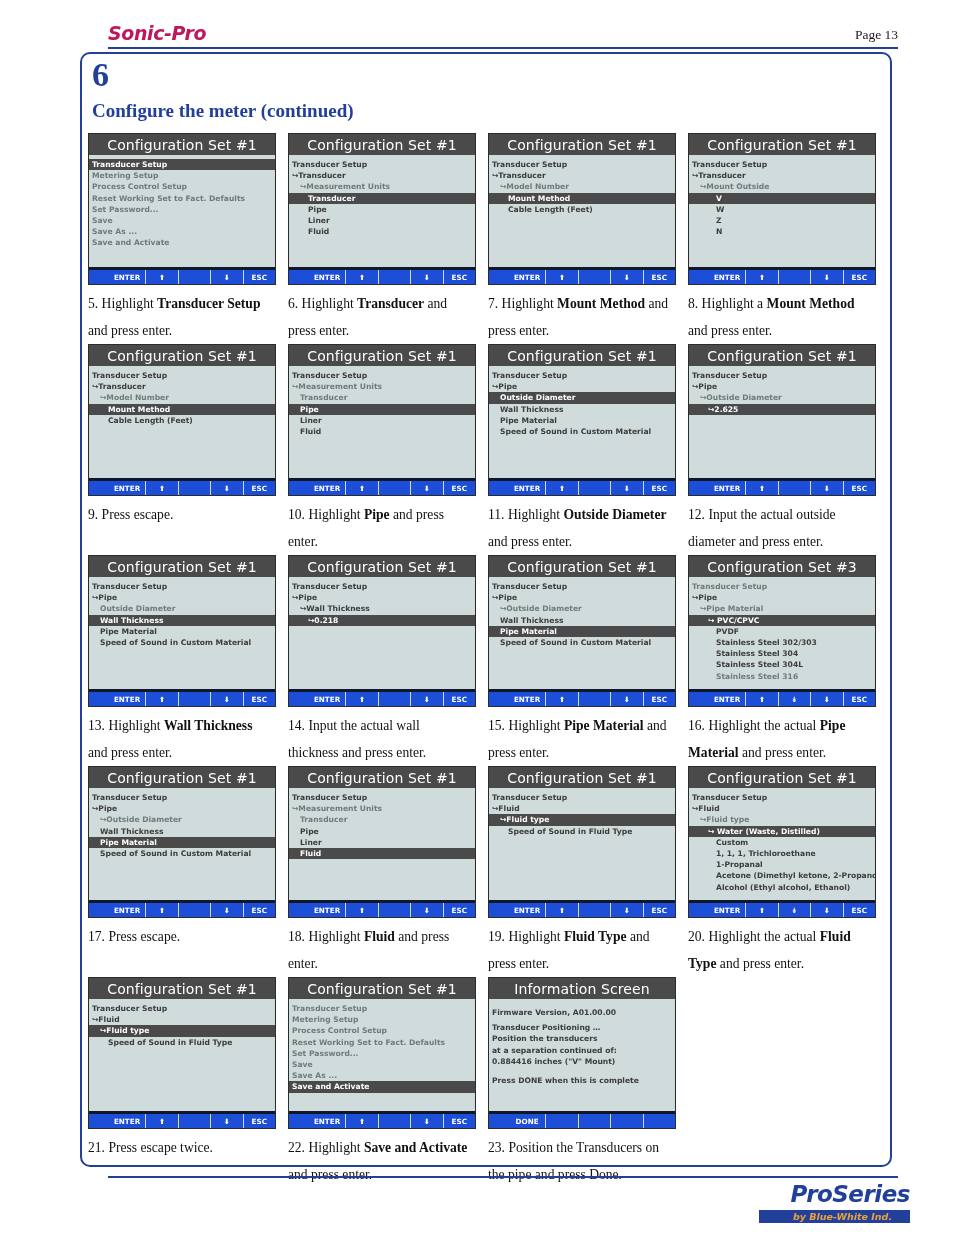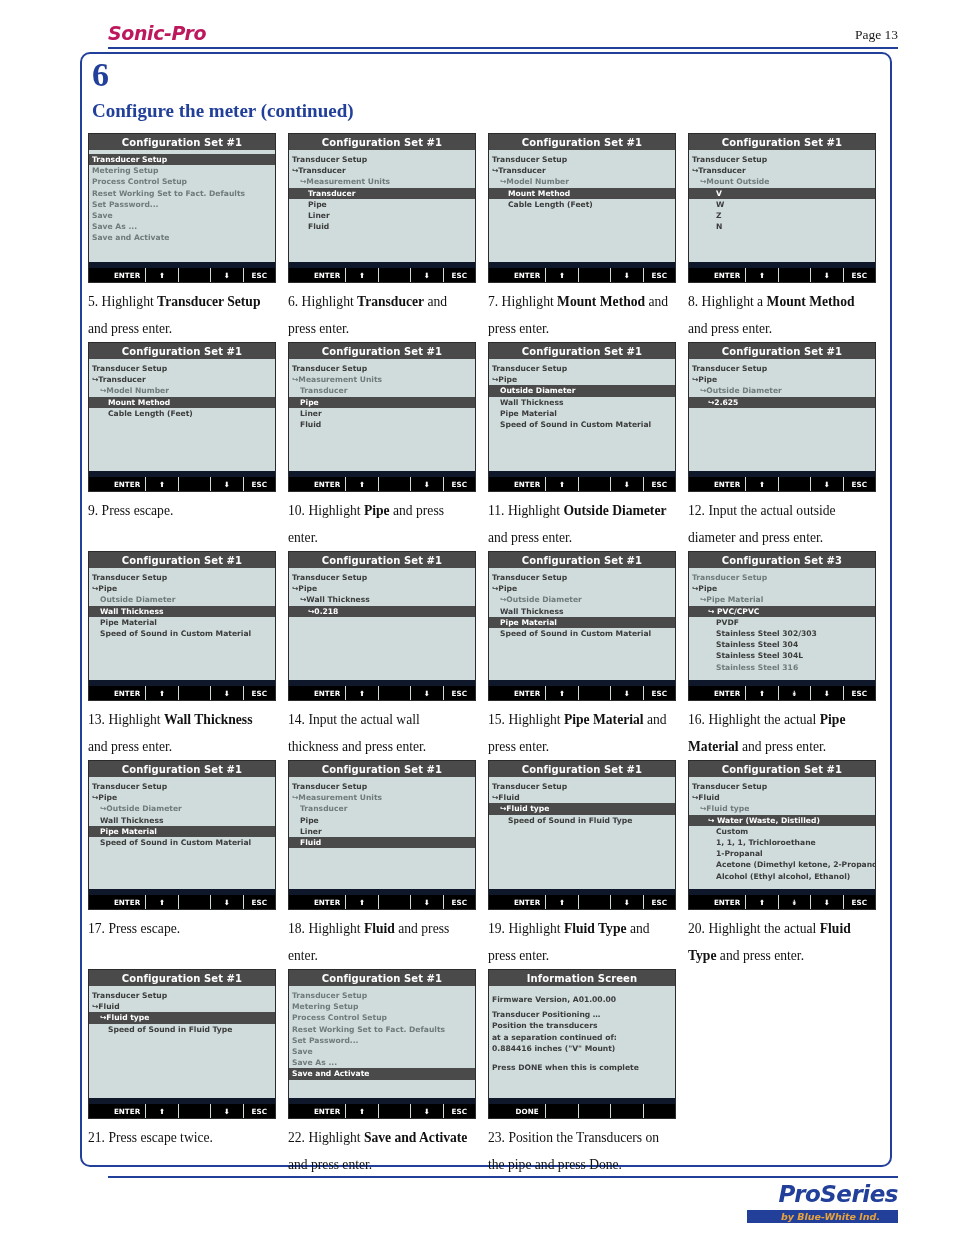--- a/index.html
+++ b/index.html
@@ -106,22 +106,22 @@
   .lcd {
     width: 188px;
     border: 1px solid #2b2b2b;
     box-sizing: border-box;
     background: #cfdcdb;
     font-family: "DejaVu Sans", sans-serif;
   }
   .lcd-title {
     background: #4a4a4a;
     color: #ffffff;
-    font-size: 10px;
-    font-weight: bold;
+    font-size: 14px;
+    font-weight: normal;
     text-align: center;
     padding: 2.5px 0 2.5px 0;
     letter-spacing: 0.1px;
   }
   .lcd-body {
     background: #cfdcdb;
     height: 108px;
     padding: 4px 0 0 0;
     position: relative;
     overflow: hidden;
@@ -142,22 +142,22 @@
     color: #ffffff;
   }
   .lcd-line.gap { height: 4px; }
   .ind-1 { padding-left: 3px; }
   .ind-2 { padding-left: 11px; }
   .ind-3 { padding-left: 19px; }
   .ind-4 { padding-left: 27px; }
 
   .lcd-keys {
     display: flex;
-    background: #000000;
-    border-top: 6px solid #0f172a;
+    background: #1d4ed8;
+    border-top: 3px solid #0f172a;
     padding-left: 20px;
   }
   .lcd-key {
     flex: 1 1 0;
     text-align: center;
     color: #ffffff;
     font-size: 7.2px;
     font-weight: bold;
     padding: 2.5px 0 2.5px 0;
     border-right: 1px solid #cfdcdb;
@@ -182,21 +182,21 @@
   #footer-rule {
     position: absolute;
     left: 108px;
     top: 1176px;
     width: 790px;
     height: 2px;
     background: #22409a;
   }
   #footer-logo {
     position: absolute;
-    right: 56px;
+    right: 44px;
     top: 1182px;
     text-align: right;
   }
   #footer-logo-main {
     font-family: "DejaVu Sans", sans-serif;
     font-style: italic;
     font-weight: bold;
     font-size: 23px;
     color: #22409a;
     letter-spacing: -0.5px;

